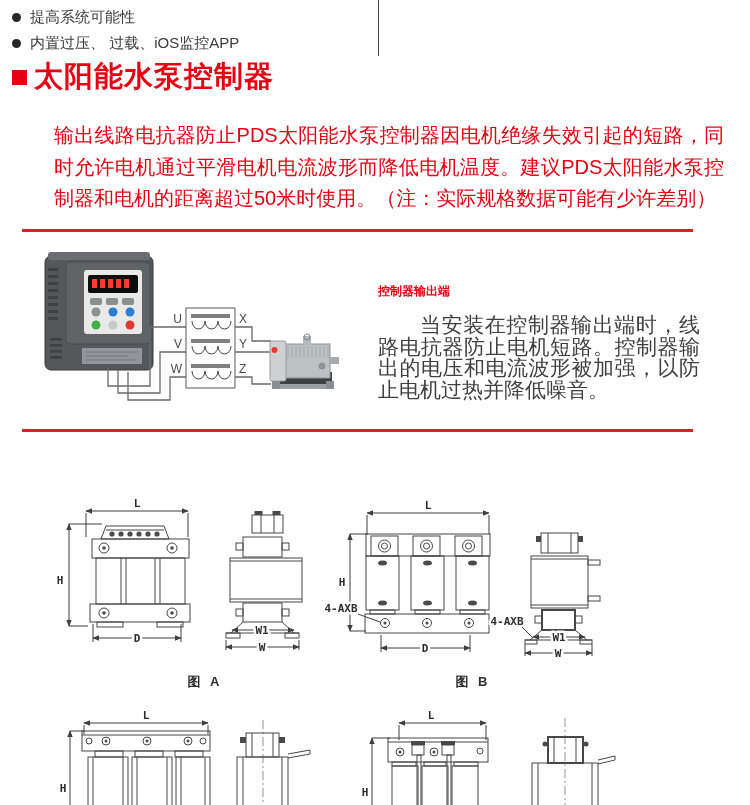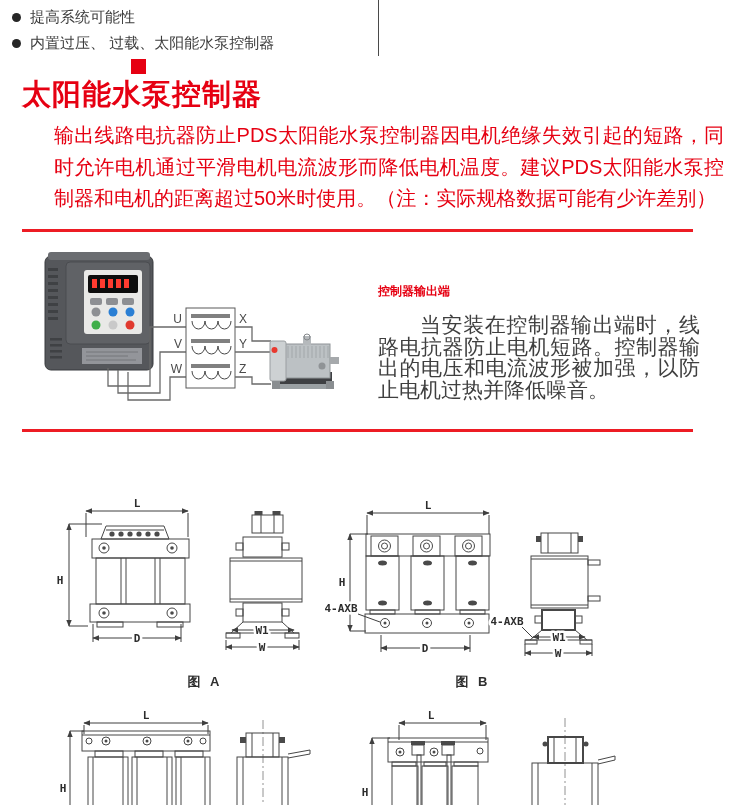--- a/index.html
+++ b/index.html
@@ -9,21 +9,21 @@
   }
   
   .top-features{position:absolute;left:0;top:0;width:622px;height:56px;padding-left:44px;}
   .feat-col{position:absolute;top:4px;}
   .feat-col.left{left:12px;}
   .feat-col.right{left:398px;}
   .feat-item{display:flex;align-items:center;height:26px;font-size:15px;color:#3c3c3c;white-space:nowrap;}
   .dot{width:9px;height:9px;border-radius:50%;background:#262626;margin-right:9px;flex:0 0 auto;}
   .v-divider{position:absolute;left:378px;top:0;width:1px;height:56px;background:#4a4a4a;}
   
-  .section-heading{position:absolute;left:22px;top:56px;display:flex;align-items:center;flex-direction:column;}
+  .section-heading{position:absolute;left:12px;top:56px;display:flex;align-items:center;}
   .sq{width:15px;height:15px;background:#e60012;margin-right:7px;margin-top:3px;flex:0 0 auto;}
   .section-heading h2{margin:0;font-size:29px;line-height:40px;font-weight:bold;color:#e60012;letter-spacing:1px;}
   
   .intro{
     position:absolute;left:42px;top:108px;width:670px;margin:12px;
     font-size:20px;line-height:31.5px;color:#e60012;text-align:justify;
   }
   
   .rule{position:absolute;left:22px;width:671px;height:3px;background:#ed1c24;}
   .rule-top{top:229px;}
@@ -55,21 +55,21 @@
 <div class="page">
 
   <div class="top-features">
     <div class="feat-col left">
       <div class="feat-item">
         <span class="dot"></span>
         <span>提高系统可能性</span>
       </div>
       <div class="feat-item">
         <span class="dot"></span>
-        <span>内置过压、 过载、太阳能水泵控制器</span>
+        <span>内置过压、 过载、iOS监控APP</span>
       </div>
     </div>
     <div class="v-divider"></div>
   </div>
 
   <div class="section-heading">
     <span class="sq"></span>
     <h2>太阳能水泵控制器</h2>
   </div>
 

